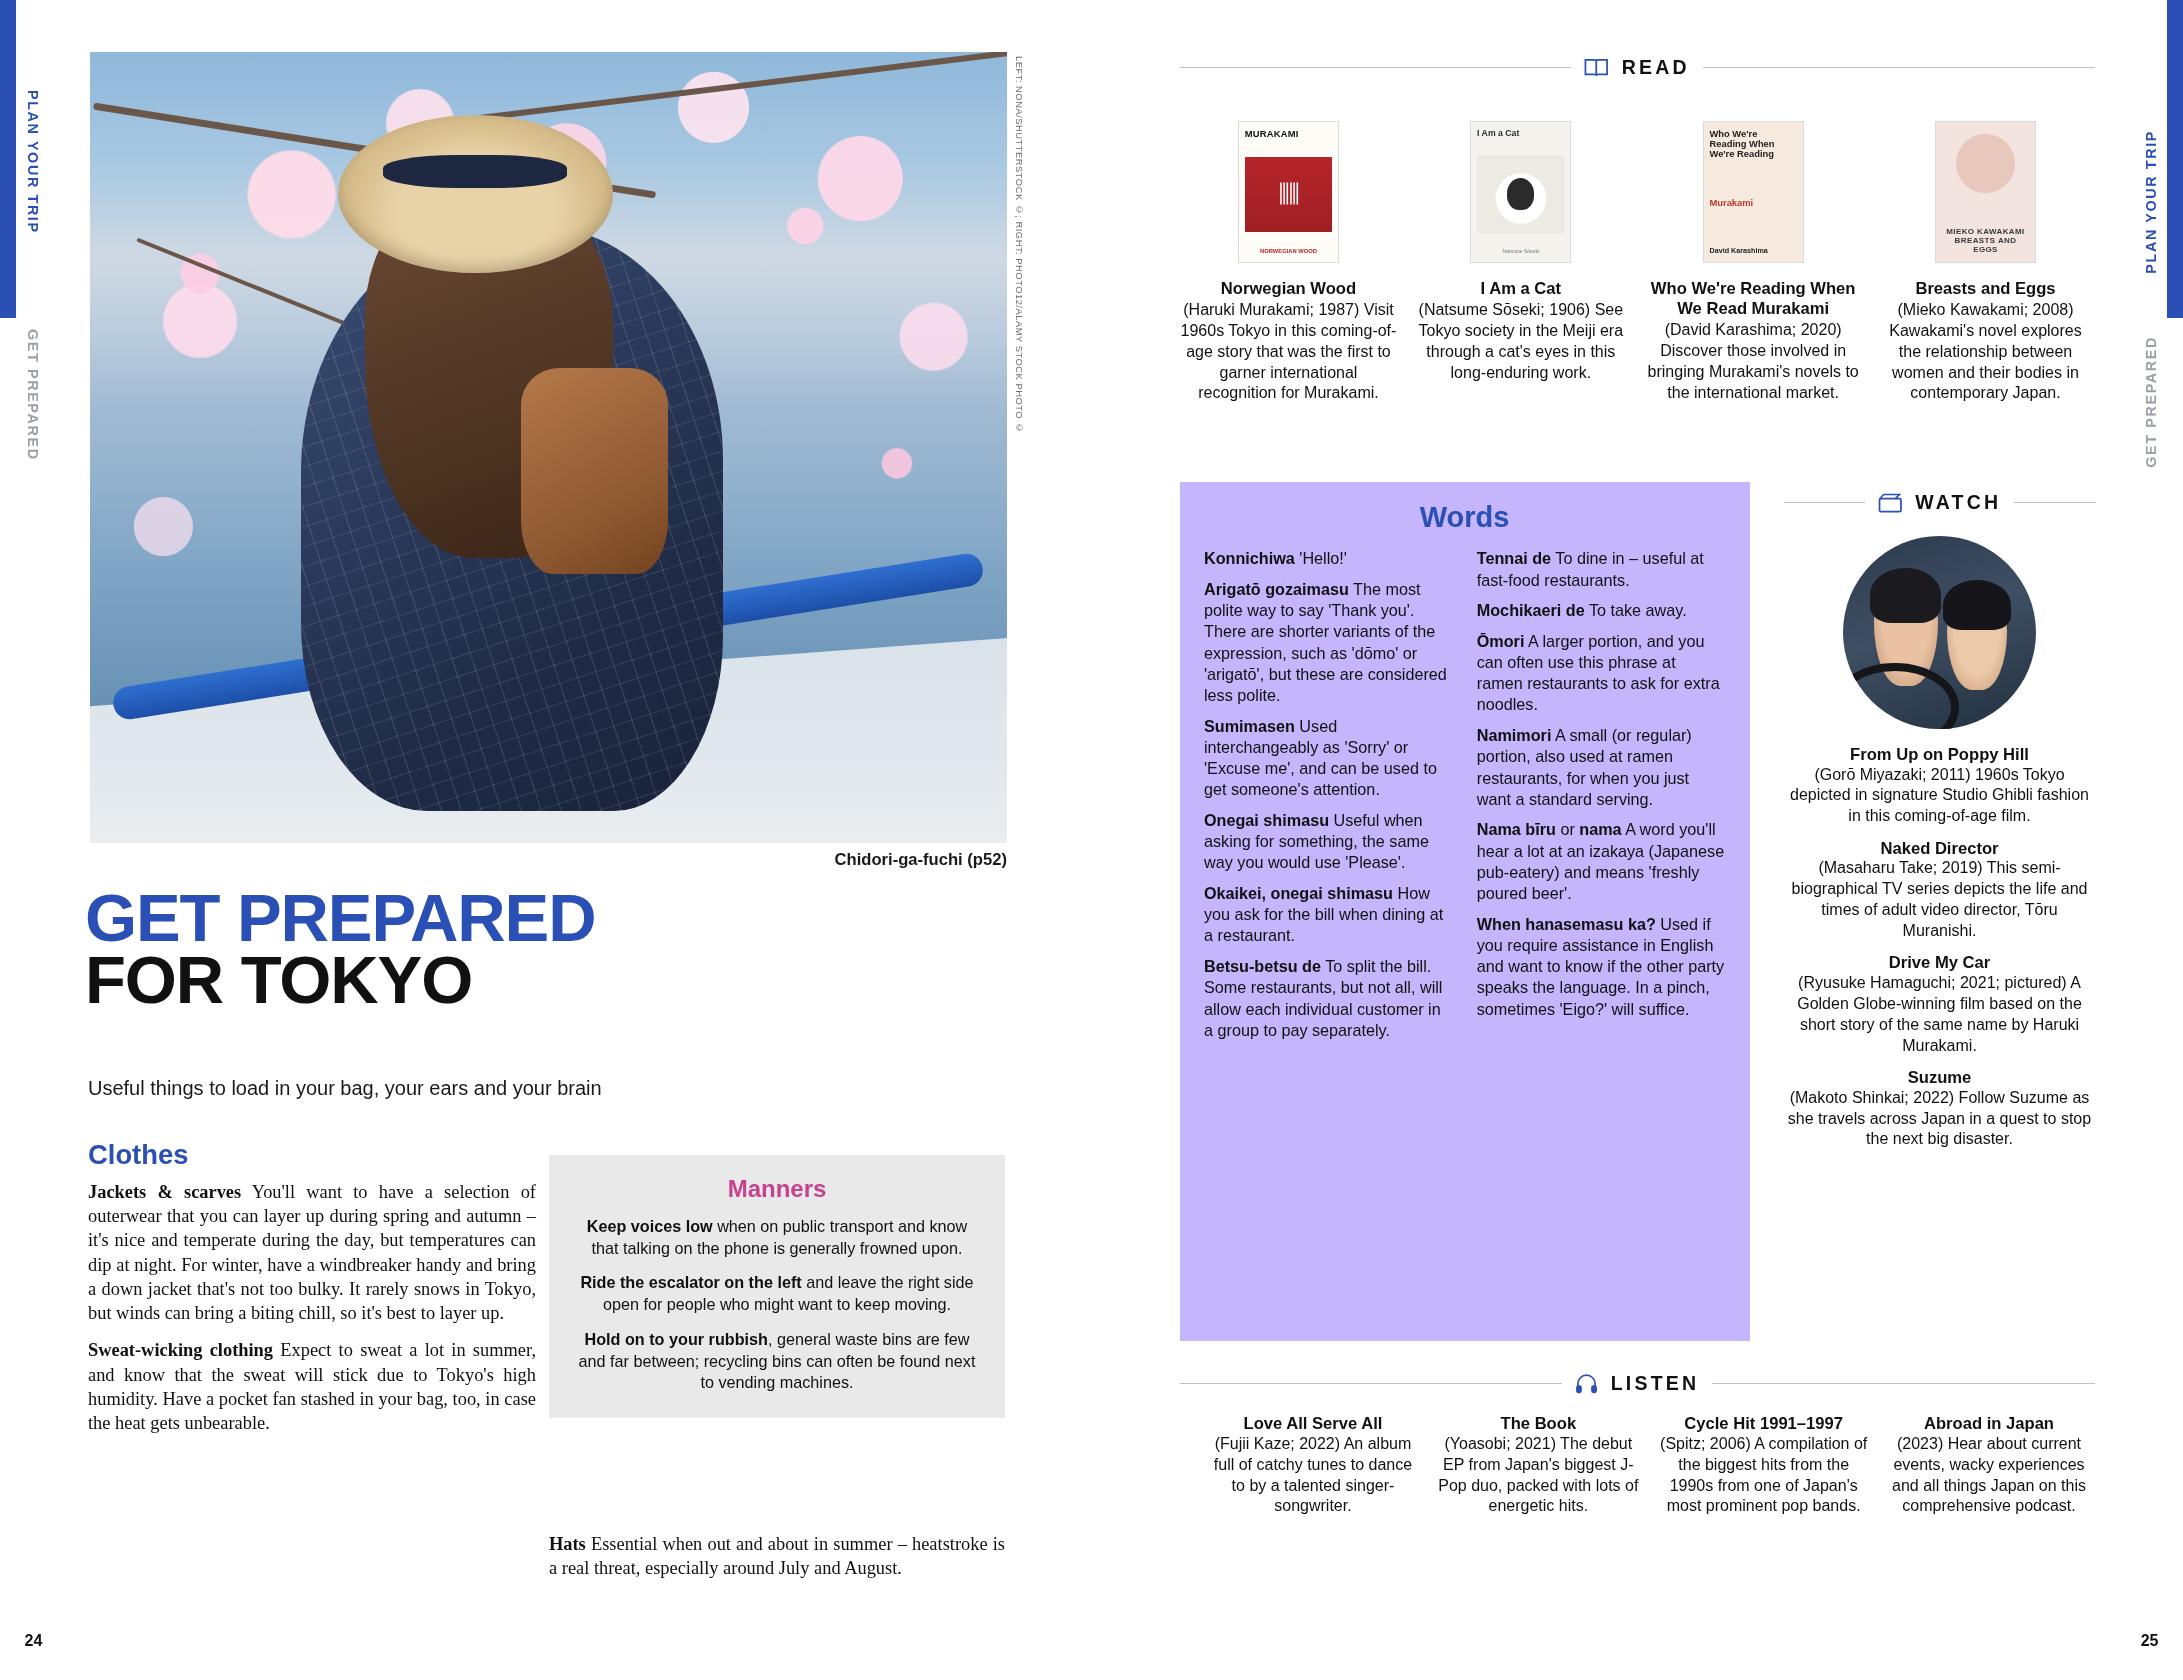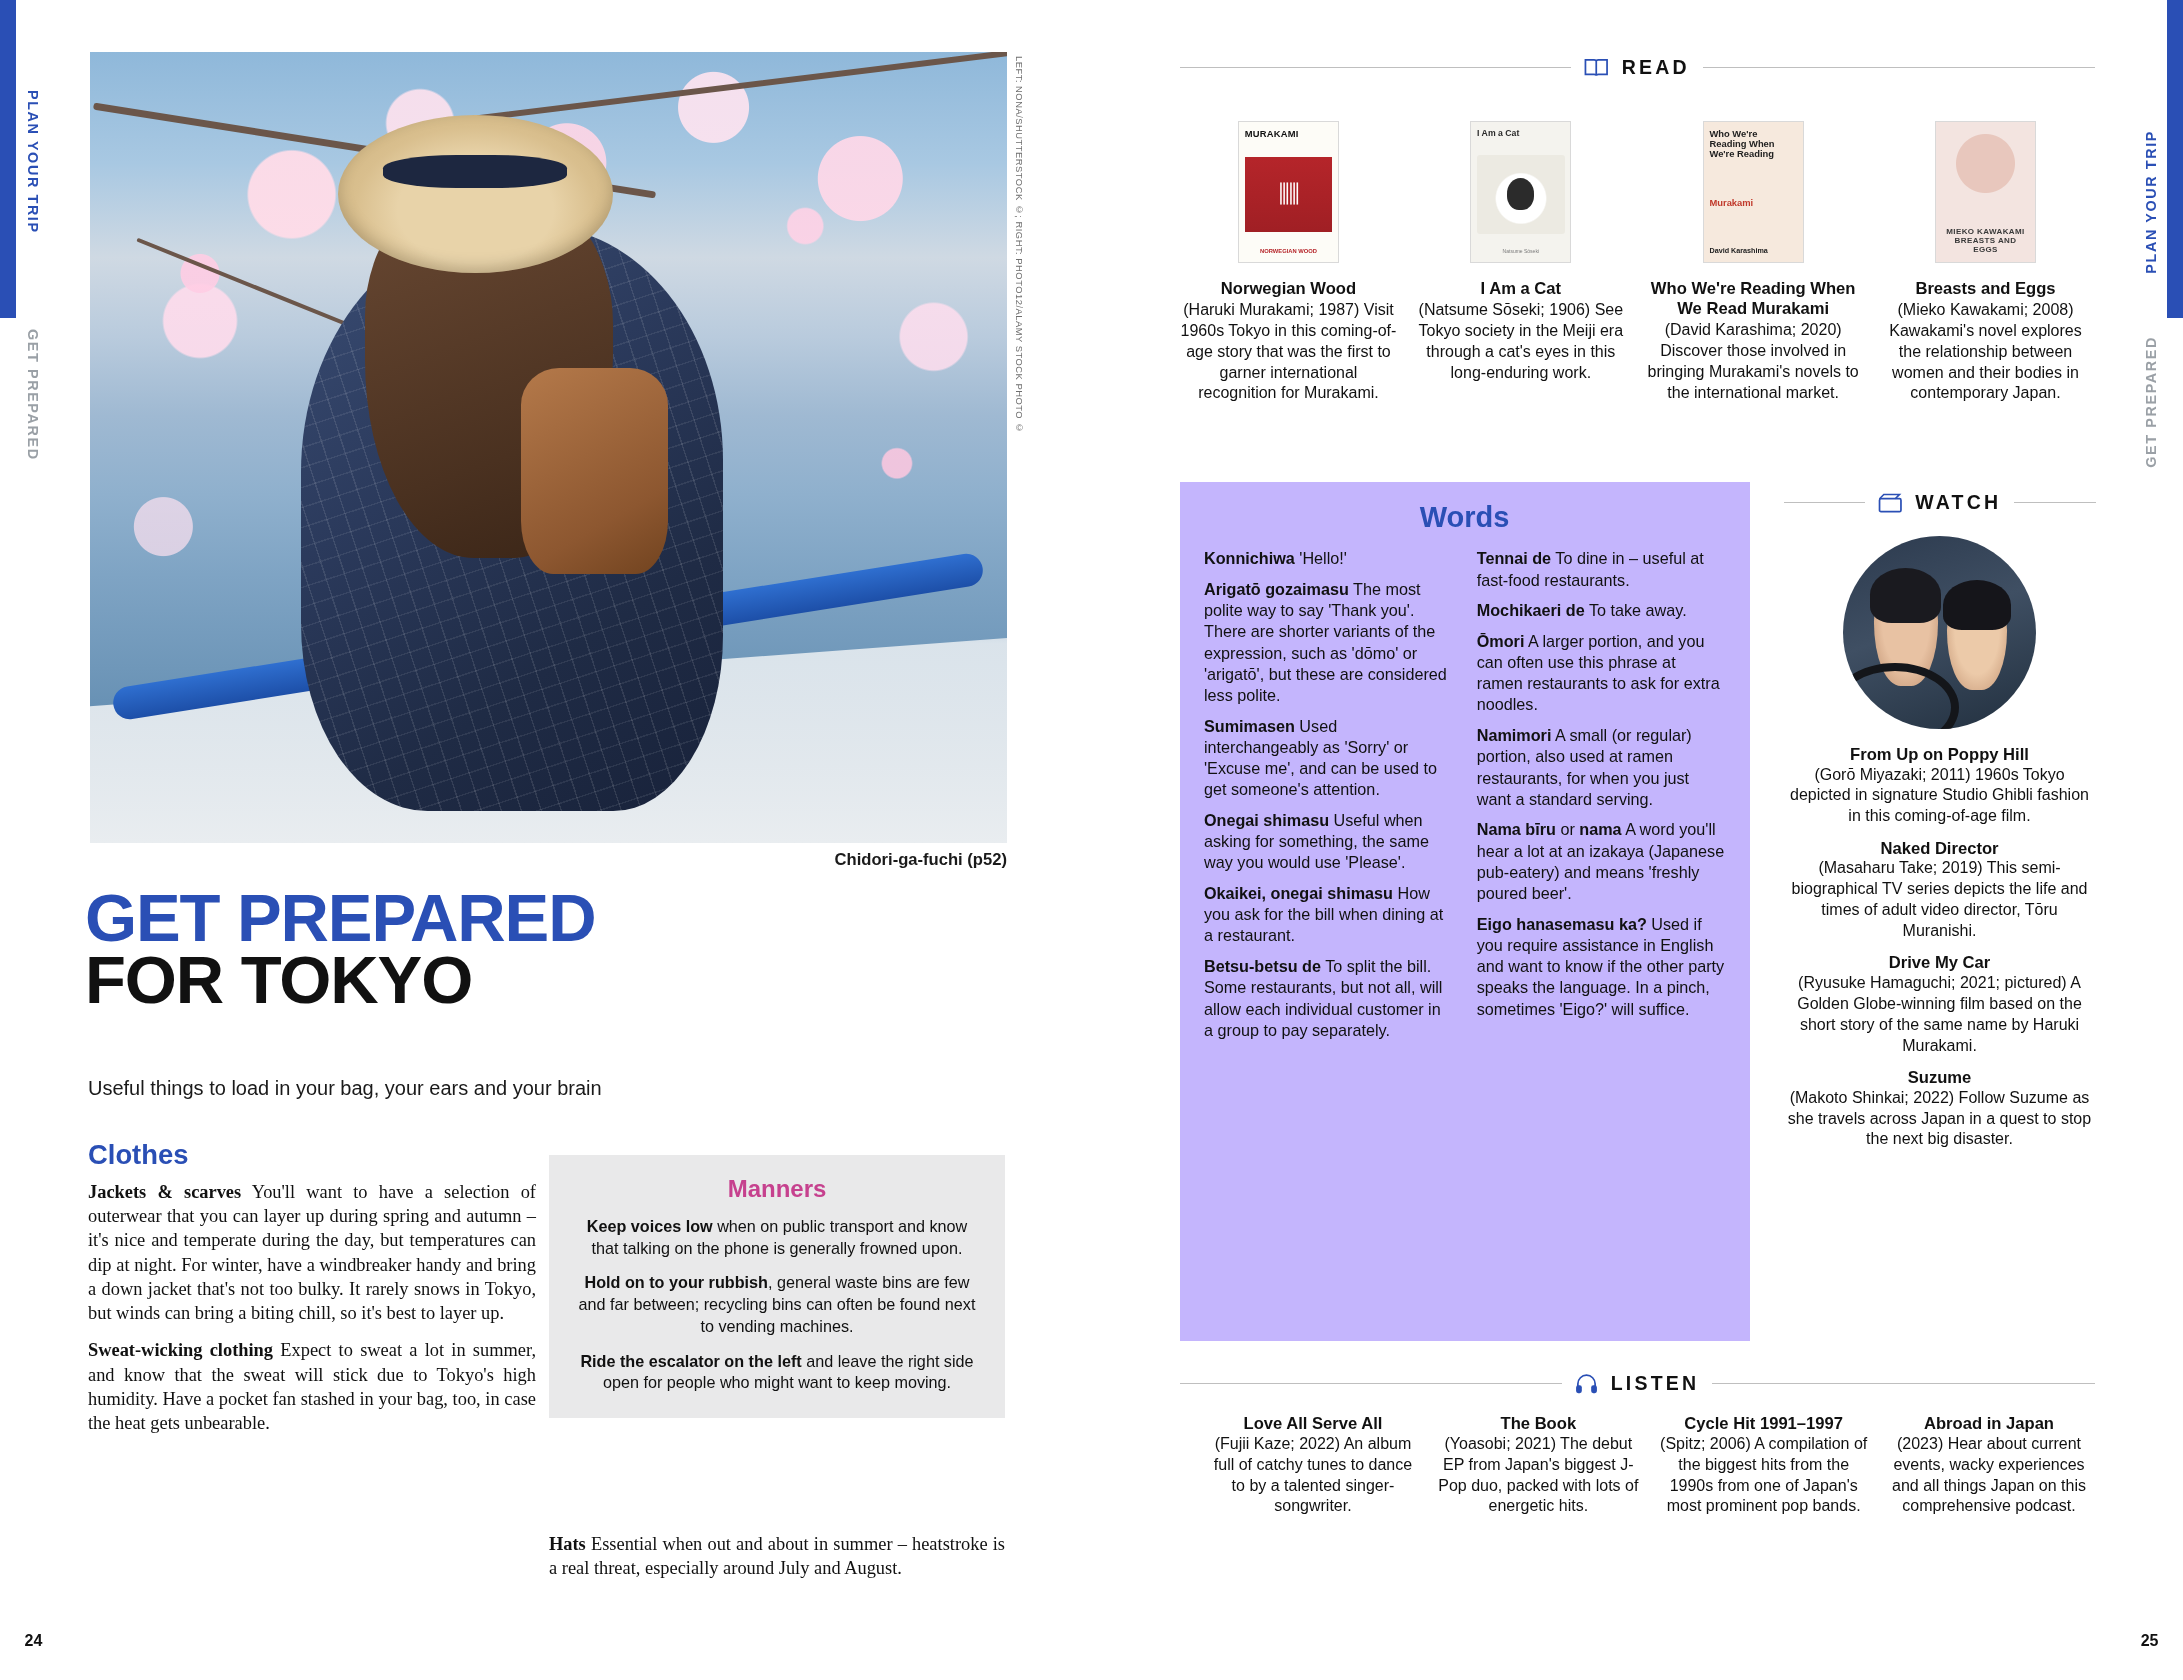--- a/index.html
+++ b/index.html
@@ -337,24 +337,24 @@
         <b>Sweat-wicking clothing</b><span> Expect to sweat a lot in summer, and know that the sweat will stick due to Tokyo's high humidity. Have a pocket fan stashed in your bag, too, in case the heat gets unbearable.</span>
       </p>
     </div>
 
     <div class="manners-box">
       <div class="manners-title">Manners</div>
       <div class="manners-item">
         <b>Keep voices low</b><span> when on public transport and know that talking on the phone is generally frowned upon.</span>
       </div>
       <div class="manners-item">
+        <b>Ride the escalator on the left</b><span> and leave the right side open for people who might want to keep moving.</span>
+      </div>
+      <div class="manners-item">
         <b>Hold on to your rubbish</b><span>, general waste bins are few and far between; recycling bins can often be found next to vending machines.</span>
-      </div>
-      <div class="manners-item">
-        <b>Ride the escalator on the left</b><span> and leave the right side open for people who might want to keep moving.</span>
       </div>
     </div>
 
     <p class="hats-p">
       <b>Hats</b><span> Essential when out and about in summer – heatstroke is a real threat, especially around July and August.</span>
     </p>
 
     <div class="folio folio-l">24</div>
   </div>
 
@@ -425,21 +425,21 @@
           <div class="word-item"><b>Onegai shimasu</b><span> Useful when asking for something, the same way you would use 'Please'.</span></div>
           <div class="word-item"><b>Okaikei, onegai shimasu</b><span> How you ask for the bill when dining at a restaurant.</span></div>
           <div class="word-item"><b>Betsu-betsu de</b><span> To split the bill. Some restaurants, but not all, will allow each individual customer in a group to pay separately.</span></div>
         </div>
         <div class="words-col">
           <div class="word-item"><b>Tennai de</b><span> To dine in – useful at fast-food restaurants.</span></div>
           <div class="word-item"><b>Mochikaeri de</b><span> To take away.</span></div>
           <div class="word-item"><b>Ōmori</b><span> A larger portion, and you can often use this phrase at ramen restaurants to ask for extra noodles.</span></div>
           <div class="word-item"><b>Namimori</b><span> A small (or regular) portion, also used at ramen restaurants, for when you just want a standard serving.</span></div>
           <div class="word-item"><b>Nama bīru</b><span> or </span><b>nama</b><span> A word you'll hear a lot at an izakaya (Japanese pub-eatery) and means 'freshly poured beer'.</span></div>
-          <div class="word-item"><b>Eigo hanasemasu ka?</b><span> Used if you require assistance in English and want to know if the other party speaks the language. In a pinch, sometimes 'Eigo?' will suffice.</span></div>
+          <div class="word-item"><b>When hanasemasu ka?</b><span> Used if you require assistance in English and want to know if the other party speaks the language. In a pinch, sometimes 'Eigo?' will suffice.</span></div>
         </div>
       </div>
     </div>
 
     <div class="watch-section">
       <div class="sect-head">
         <div class="sect-rule"></div>
         <div class="sect-icon">
           <svg width="24.5" height="20" viewBox="0 0 34 28">
               <rect x="2" y="8" width="30" height="18" rx="2" fill="none" stroke="#2a4fb5" stroke-width="2.4"></rect>

